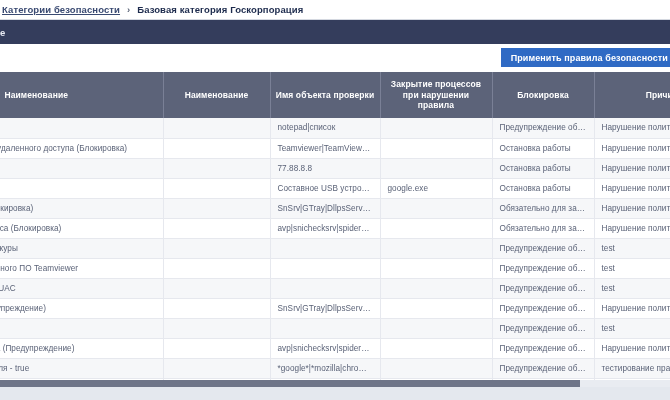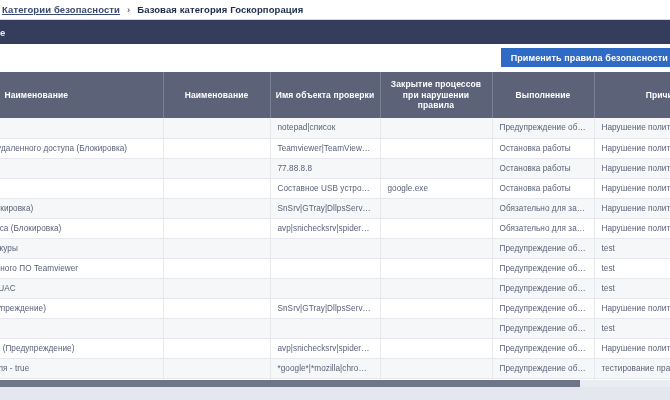--- a/index.html
+++ b/index.html
@@ -182,21 +182,21 @@
   </div>
 
   <div class="grid-wrap">
     <table class="grid">
       <thead>
         <tr>
           <th class="c-name">Наименование</th>
           <th class="c-notif">Наименование</th>
           <th class="c-obj">Имя объекта проверки</th>
           <th class="c-close">Закрытие процессов при нарушении правила</th>
-          <th class="c-limit">Выполнение</th>
+          <th class="c-limit">Блокировка</th>
           <th class="c-reason">Причина запрета</th>
         </tr>
       </thead>
       <tbody id="grid-body">
           <tr>
             <td class="c-name">Блокировка notepad</td>
             <td class="c-notif"></td>
             <td class="c-obj">notepad|список</td>
             <td class="c-close"></td>
             <td class="c-limit">Предупреждение об использо…</td>

